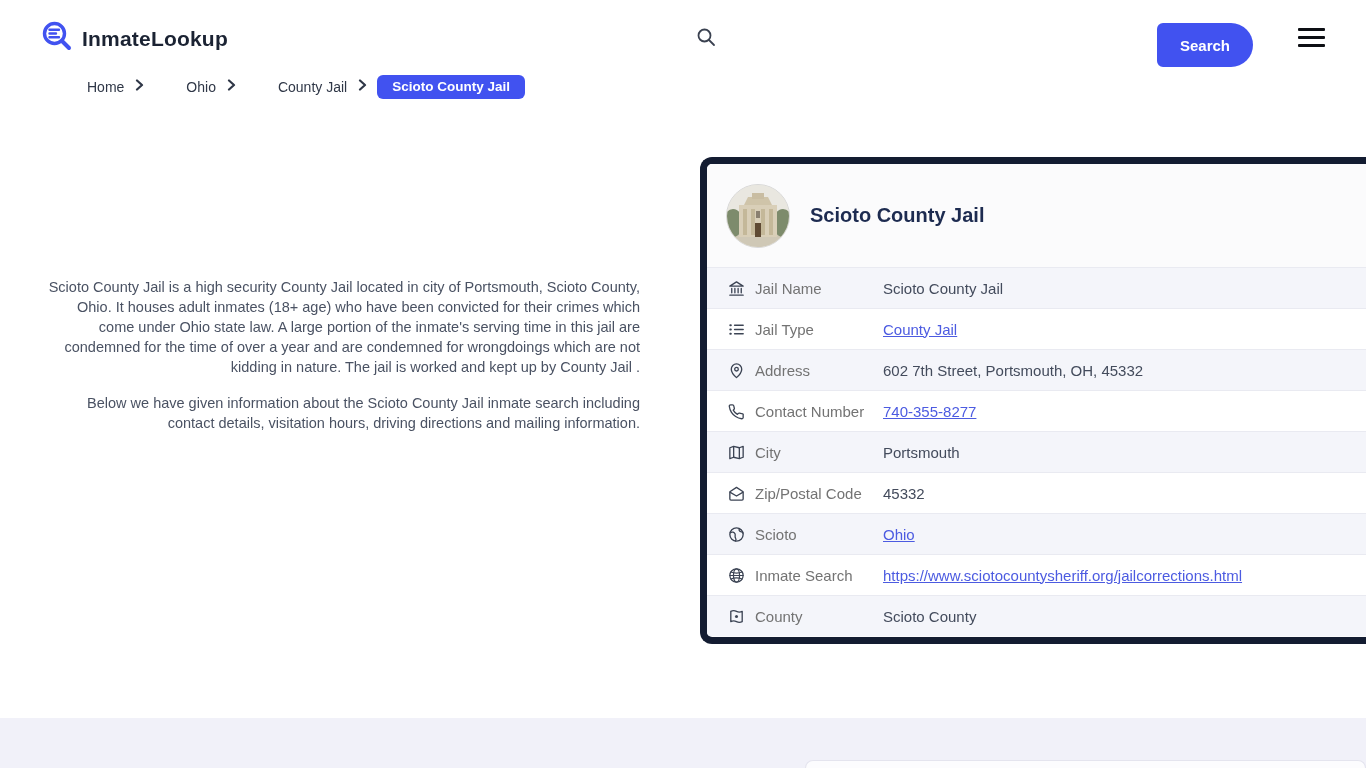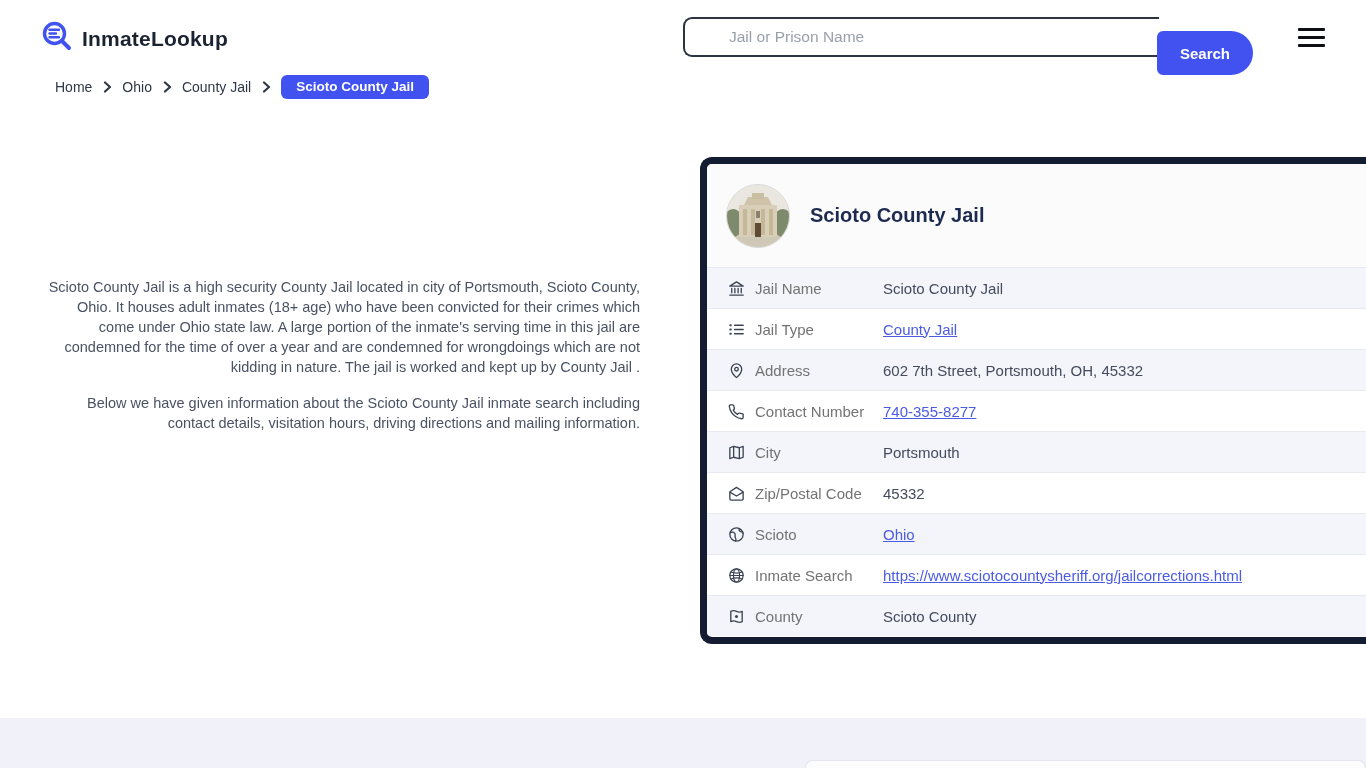--- a/index.html
+++ b/index.html
@@ -10,32 +10,32 @@
   
   .logo { position:absolute; left:40px; top:20px; display:flex; align-items:center; gap:8px; cursor:pointer; }
   .logo-text { font-size:21px; font-weight:700; color:#1b2333; letter-spacing:.2px; }
 
   .searchbar { position:absolute; left:683px; top:15px; width:570px; height:44px; }
   .search-input { position:absolute; left:0; top:2px; width:476px; height:40px;
     border:2px solid #2e3340; border-right:none; border-radius:9px 0 0 9px; background:#fff;
     padding:0 10px 0 44px; font-size:15.5px; color:#333; font-family:"Liberation Sans",sans-serif; outline:none; }
   .search-input::placeholder { color:#9aa0ab; }
   .search-glass { position:absolute; left:13px; top:12px; width:20px; height:20px; pointer-events:none; }
-  .search-btn { position:absolute; left:474px; top:16px; width:96px; height:44px; border:none;
+  .search-btn { position:absolute; left:474px; top:8px; width:96px; height:44px; border:none;
     background:#4152f0; color:#fff; font-size:15px; font-weight:700; border-radius:6px 22px 22px 6px;
     cursor:pointer; font-family:"Liberation Sans",sans-serif; }
 
   .hamburger { position:absolute; left:1298px; top:28px; width:27px; height:19px; cursor:pointer;
     display:flex; flex-direction:column; justify-content:space-between; }
   .hamburger span { display:block; height:2.6px; background:#0d0f14; border-radius:1px; }
 
   
   .breadcrumb { position:absolute; left:55px; top:75px; display:flex; align-items:center; gap:9px;
     font-size:14px; color:#2f3747; }
-  .bc-item { display:flex; align-items:center; gap:9px; }
+  .bc-item { display:flex; align-items:flex-start; gap:9px;margin-left:32px; }
   .bc-link { cursor:pointer; color:#2f3747; }
   .bc-chevron { width:12px; height:12px; }
   .bc-badge { background:#4152f0; color:#fff; font-weight:700; font-size:13.5px;
     padding:4px 15px 5px; border-radius:6px; cursor:pointer; }
 
   
   .article { position:absolute; left:43px; top:277px; width:597px; }
   .article h1 { font-size:23px; line-height:32px; font-weight:700; color:#1d2b50; margin-bottom:22px; }
   .article p { font-size:14.5px; line-height:20px; color:#4a5263; margin-bottom:16px;text-align:right; }
 
@@ -77,21 +77,20 @@
       </svg>
     </span>
     <span class="logo-text">InmateLookup</span>
   </div>
 
   <div class="searchbar">
     <svg class="search-glass" viewBox="0 0 20 20" fill="none">
       <circle cx="8.5" cy="8.5" r="6" stroke="#3a4150" stroke-width="1.8"></circle>
       <path d="M13 13 L18 18" stroke="#3a4150" stroke-width="1.8" stroke-linecap="round"></path>
     </svg>
-    <input class="search-input" type="text" placeholder="Jail or Prison Name" style="">
     <button class="search-btn">Search</button>
   </div>
 
   <div class="hamburger">
     <span></span>
       <span></span>
       <span></span>
   </div>
 
   <nav class="breadcrumb">

